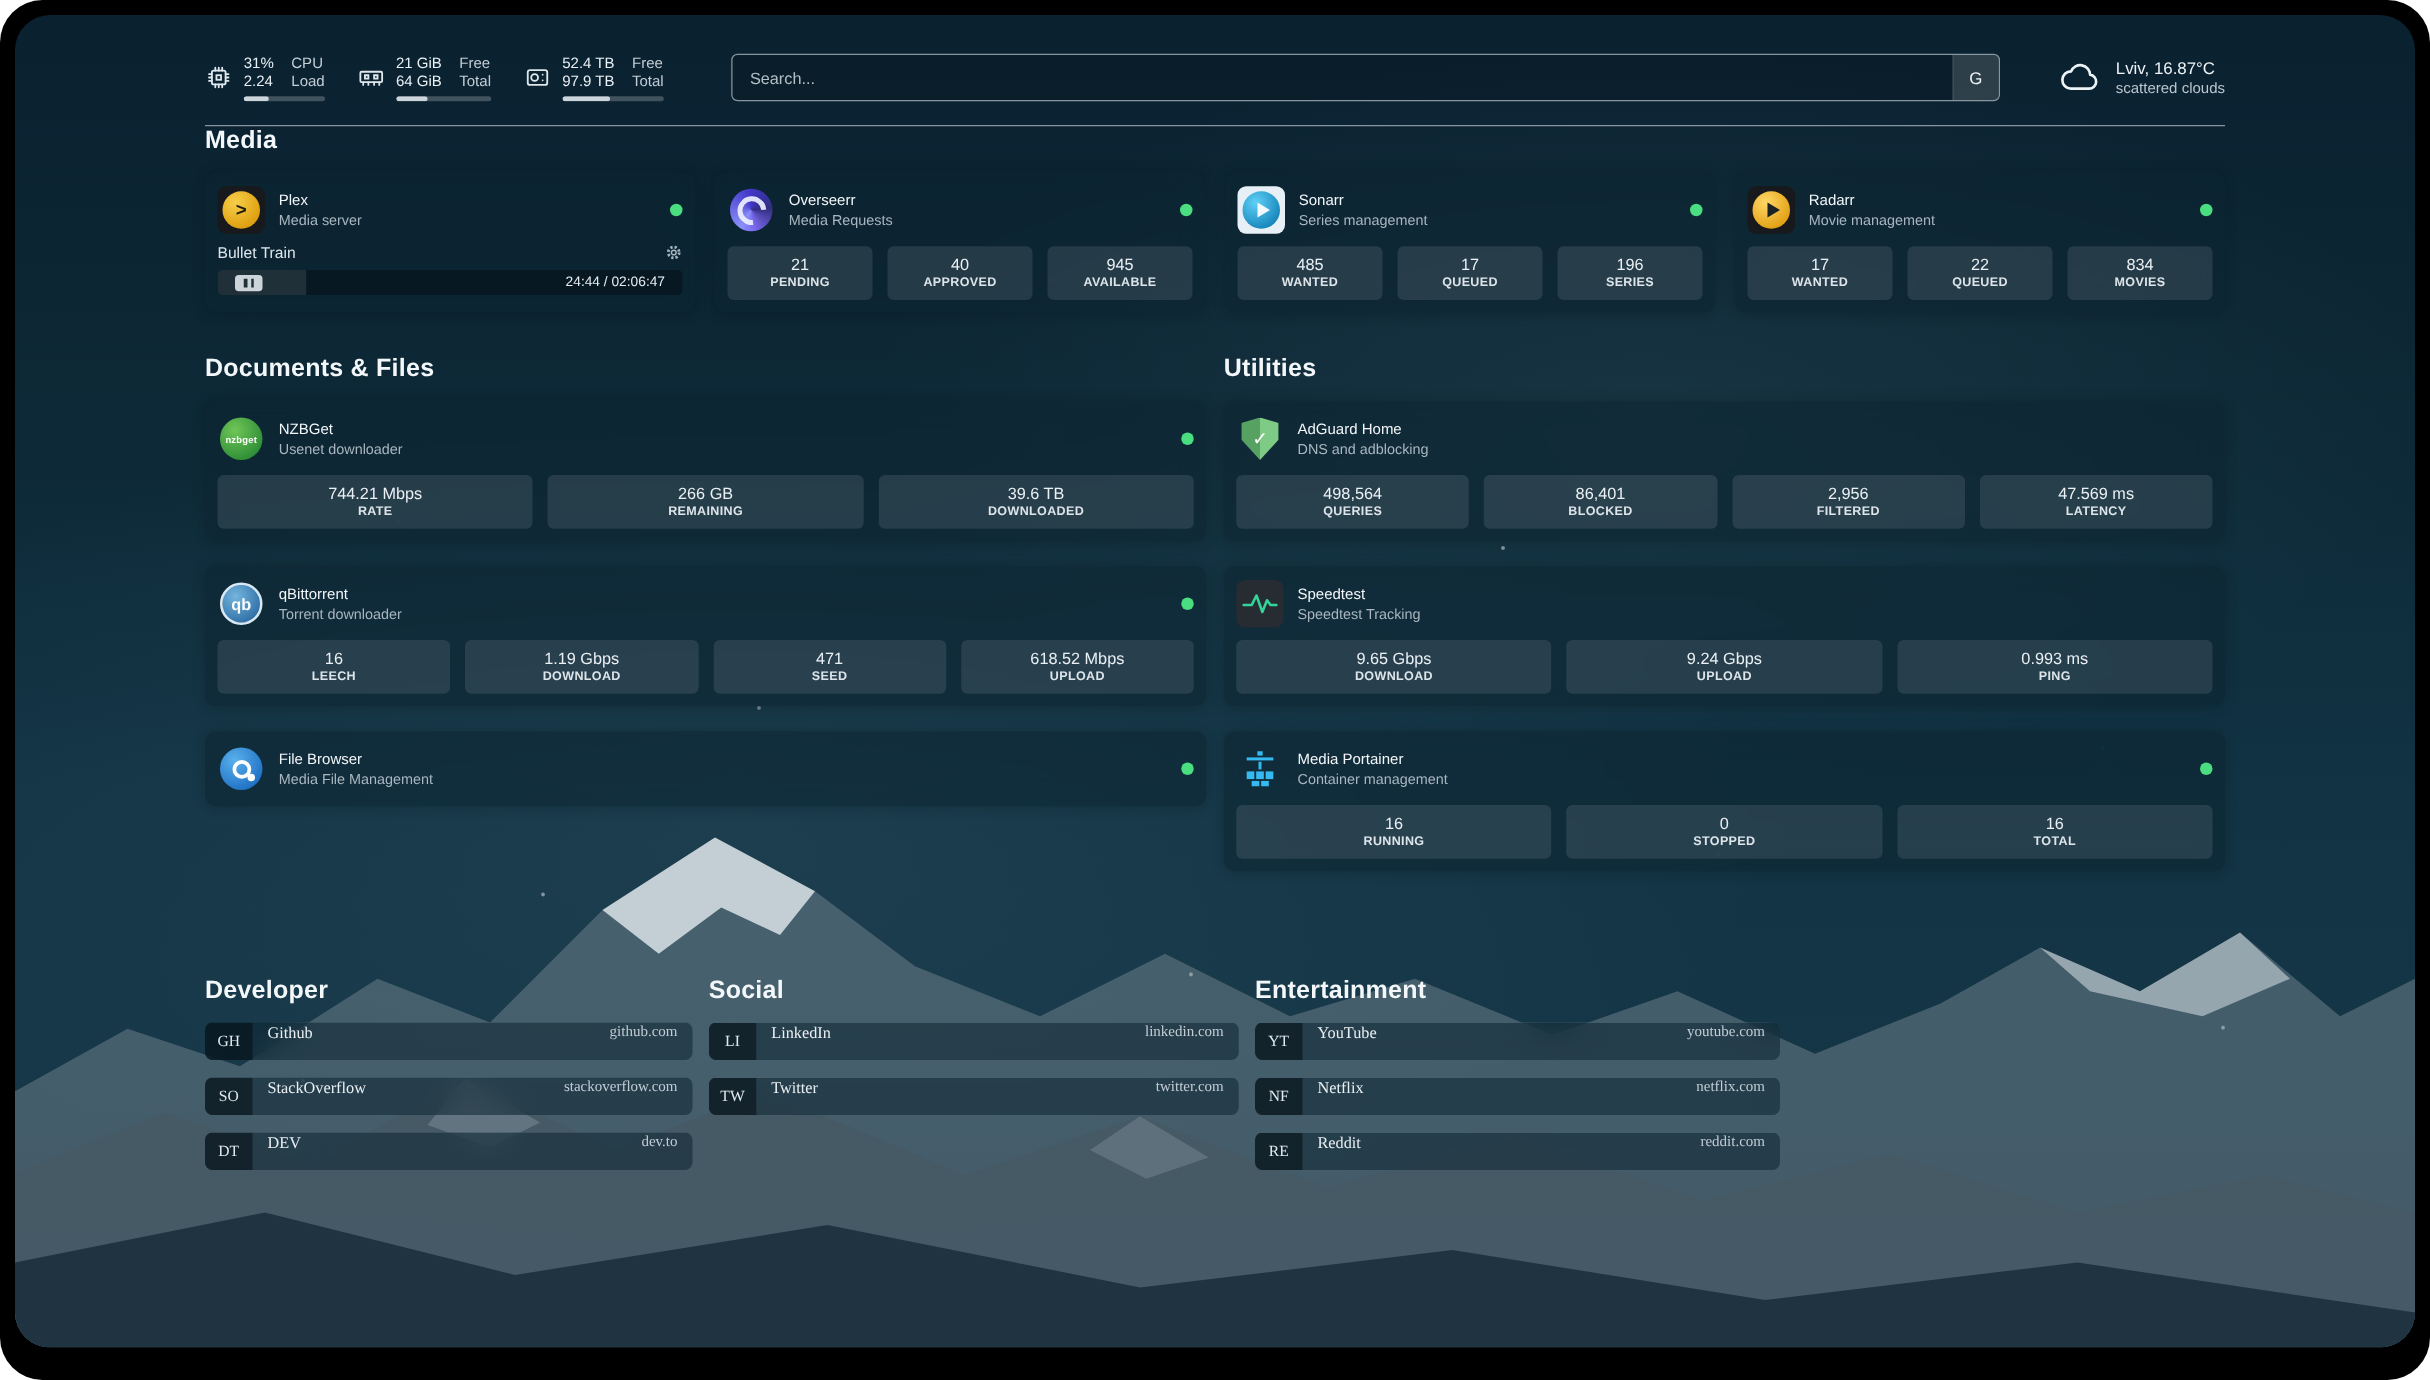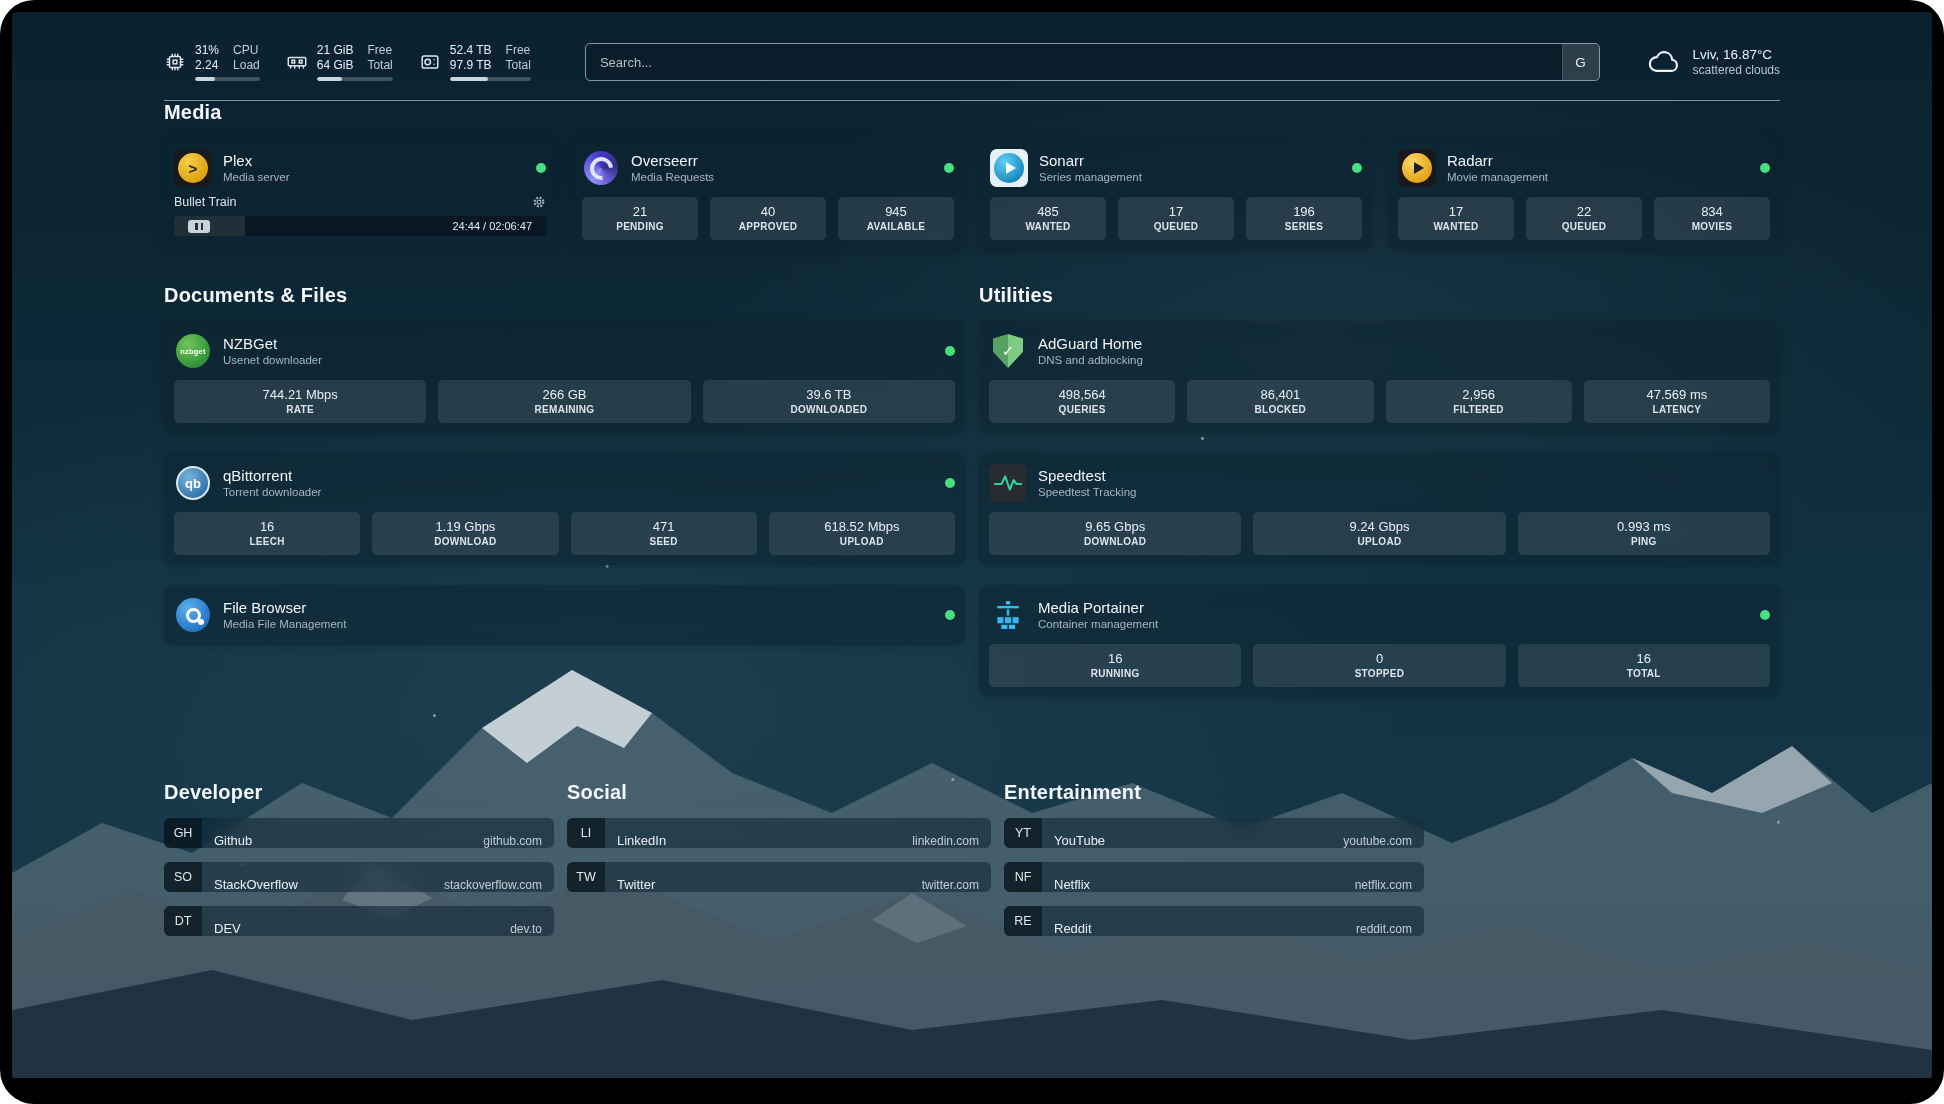--- a/index.html
+++ b/index.html
@@ -1,21 +1,21 @@
 <!DOCTYPE html>
 <html><head>
 <meta charset="utf-8">
 <style>
   * { box-sizing: border-box; }
   html,body { margin:0; padding:0; background:#ffffff; }
   body { width:1944px; height:1104px; font-family:"Liberation Sans", "DejaVu Sans", sans-serif; }
 
   .frame { position:relative; width:1944px; height:1104px; background:#000; border-radius:34px; padding:12px 12px 26px 12px; }
   .screen {
-    position:relative; width:100%; height:100%; border-radius:4px; overflow:hidden;
+    position:relative; width:100%; height:100%; border-radius:28px; overflow:hidden;
     background:
       radial-gradient(ellipse 900px 420px at 68% 30%, rgba(120,160,175,0.10), transparent 70%),
       radial-gradient(ellipse 1200px 500px at 30% 62%, rgba(150,185,200,0.08), transparent 70%),
       linear-gradient(180deg, #0a2130 0%, #0d2836 30%, #113344 58%, #153647 80%, #16303d 100%);
   }
   .screen::after {
     content:""; position:absolute; inset:0; pointer-events:none; z-index:1;
     background-image:
       radial-gradient(circle at 16% 38%, rgba(255,255,255,.55) 0 1px, transparent 2px),
       radial-gradient(circle at 22% 66%, rgba(255,255,255,.45) 0 1px, transparent 2px),
@@ -64,21 +64,21 @@
   .media-section { }
   .grid4 { display:grid; grid-template-columns:repeat(4, 1fr); gap:16px; }
   .cols2 { display:grid; grid-template-columns:1fr 1fr; gap:0 14px; margin-top:34px; }
 
   
   .card { background:rgba(13,36,49,.55); border-radius:9px; padding:10px; margin-bottom:20px;
     -webkit-backdrop-filter:blur(10px); backdrop-filter:blur(10px); box-shadow:0 1px 10px rgba(0,0,0,.18); }
   .grid4 .card { margin-bottom:0; }
   .card-head { display:flex; align-items:center; gap:11px; min-height:40px; }
   .head-text { display:flex; flex-direction:column; justify-content:center; }
-  .title { font-size:15px; font-weight:500; color:#f2f6f8; line-height:19px; }
+  .title { font-size:12px; font-weight:500; color:#f2f6f8; line-height:19px; }
   .subtitle { font-size:11.5px; color:#a9b6bf; line-height:15px; }
   .dot { width:10px; height:10px; border-radius:50%; background:#4ade80; margin-left:auto; align-self:center; flex:0 0 auto; }
 
   .stats { display:flex; gap:12px; margin-top:9px; }
   .stat { flex:1; background:rgba(255,255,255,.10); border-radius:5px; text-align:center; padding:6px 4px 7px 4px; }
   .stat-value { font-size:13px; color:#eaf0f4; line-height:17px; }
   .stat-label { font-size:10px; font-weight:700; color:#dde5ea; line-height:13px; letter-spacing:.3px; }
 
   
   .np { display:flex; align-items:flex-end; margin-top:7px; font-size:12.5px; color:#dde6eb; }
@@ -112,22 +112,22 @@
   .fb-ring { width:15px; height:15px; border:3px solid #fff; border-radius:50%; }
   .fb-dot { position:absolute; right:6px; bottom:7px; width:6px; height:6px; border-radius:50%; background:#fff; }
   .adguard-s { width:30px; height:34px; clip-path:polygon(50% 0%, 100% 13%, 100% 52%, 50% 100%, 0% 52%, 0% 13%);
     background:linear-gradient(90deg, #57a263 50%, #7ecb85 50%); display:flex; align-items:center; justify-content:center;
     color:#fff; font-size:15px; font-weight:700; }
   .speedtest-tile svg, .portainer-tile svg { display:block; }
 
   
   .bookmarks { display:grid; grid-template-columns:390px 424px 420px; column-gap:13px; margin-top:64px; padding-bottom:24px; }
   .bm-list { display:flex; flex-direction:column; gap:14px; }
-  .bm-row { display:flex; align-items:flex-end; height:30px; background:rgba(13,36,49,.55); border-radius:6px; overflow:hidden;
-    text-decoration:none; cursor:pointer; -webkit-backdrop-filter:blur(10px); backdrop-filter:blur(10px); }
+  .bm-row { display:flex; align-items:flex-start; height:30px; background:rgba(13,36,49,.55); border-radius:6px; overflow:hidden;
+    text-decoration:none; cursor:pointer; -webkit-backdrop-filter:blur(10px); backdrop-filter:blur(10px);font-family:Liberation Serif, serif; }
   .bm-abbr { width:38px; height:100%; display:flex; align-items:center; justify-content:center;
     background:rgba(3,12,18,.55); color:#e1e9ee; font-size:12.5px; }
   .bm-name { padding-left:12px; font-size:13px; color:#e9eff3; }
   .bm-url { margin-left:auto; padding-right:12px; font-size:12px; color:#c2cdd5; }
 </style>
 </head>
 <body>
 
 <div class="frame">
   <div class="screen">

